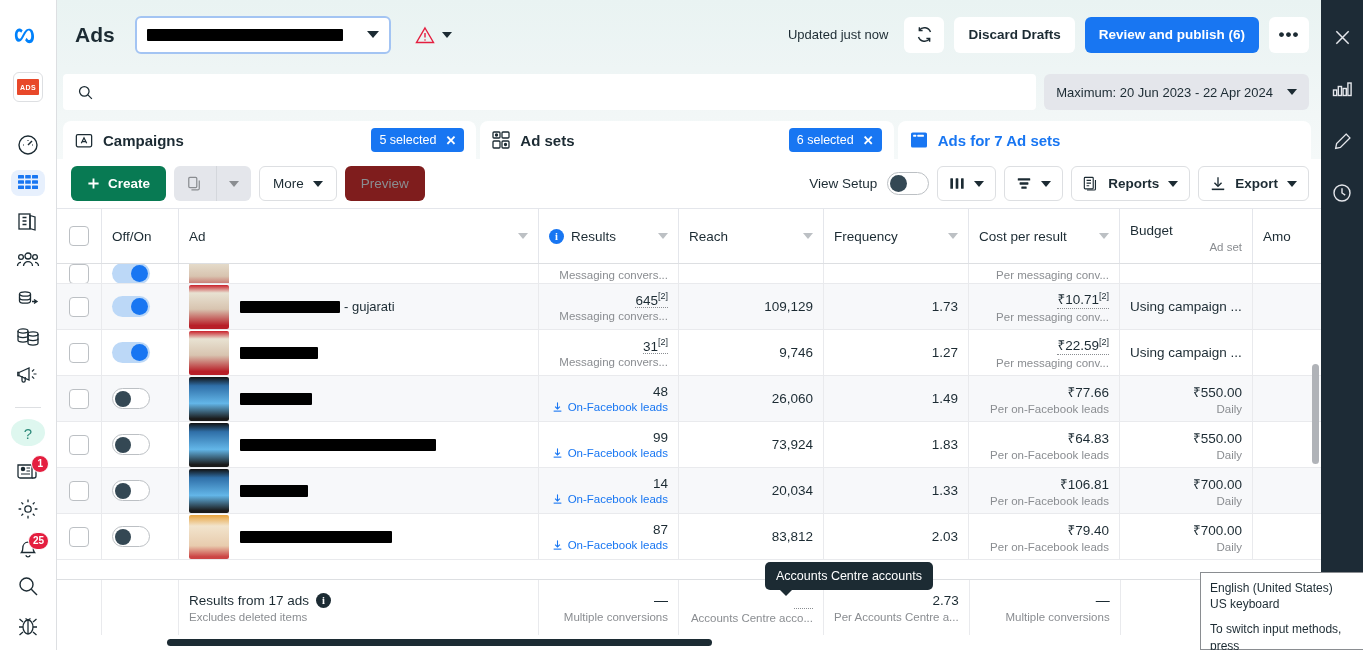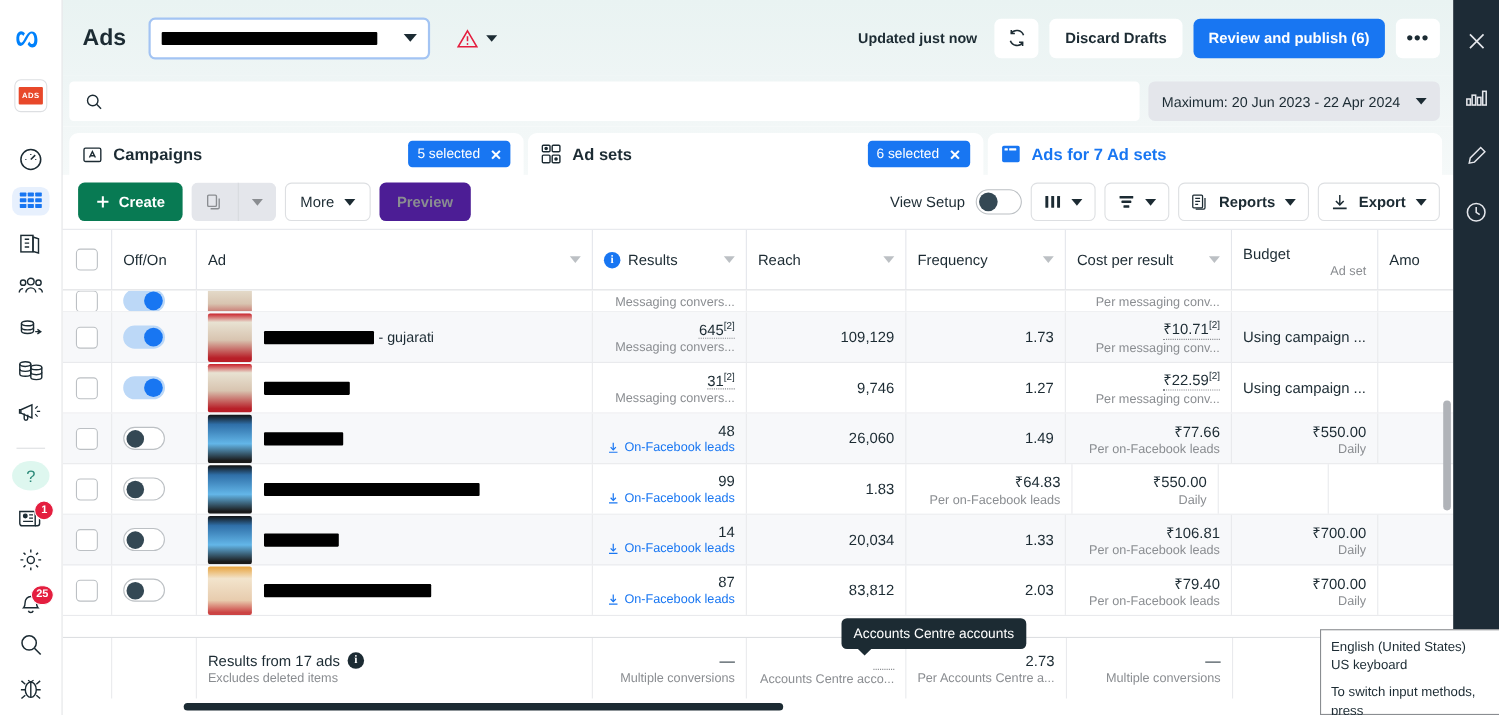--- a/index.html
+++ b/index.html
@@ -59,21 +59,21 @@
   .acct-select {
     width: 256px; height: 38px; background: #fff;
     border: 2px solid #a3c4f3; border-radius: 6px;
     display: flex; align-items: center; padding: 0 10px; cursor: pointer;
   }
   .redact { background: #000; height: 12px; border-radius: 1px; display: inline-block; }
   .caret { width: 0; height: 0; border-left: 6px solid transparent; border-right: 6px solid transparent; border-top: 7px solid #1c2b33; margin-left: auto; }
   .caret.sm { border-left-width: 5px; border-right-width: 5px; border-top-width: 6px; }
   .warn-wrap { display: flex; align-items: center; gap: 7px; margin-left: 14px; cursor: pointer; }
   .spacer { flex: 1; }
-  .upd-text { font-size: 13px; color: #1c2b33; margin-right: 6px; font-weight: bold; }
+  .upd-text { font-size: 13px; color: #1c2b33; margin-right: 6px; }
   .icon-btn {
     height: 36px; min-width: 40px; background: #fff; border: none; border-radius: 6px;
     display: flex; align-items: center; justify-content: center; cursor: pointer;
   }
   .tb-btn {
     height: 36px; background: #fff; border: none; border-radius: 6px;
     padding: 0 14px; font-size: 13.5px; font-weight: bold; color: #1c2b33;
     display: flex; align-items: center; cursor: pointer;
   }
   .tb-btn.primary { background: #1876f2; color: #fff; }
@@ -138,22 +138,22 @@
     cursor: pointer; color: #8a8d91;
   }
   .split .sp-main { padding: 0 13px; gap: 8px; font-size: 13.5px; font-weight: bold; }
   .split .sp-arrow { padding: 0 12px; border-left: 1px solid #d4d7dc; }
   .btn-more {
     height: 35px; background: #fff; border: 1px solid #dddfe2; border-radius: 6px;
     padding: 0 13px; font-size: 13.5px; font-weight: normal; color: #1c2b33;
     display: flex; align-items: center; gap: 9px; cursor: pointer;
   }
   .btn-disabled {
-    height: 35px; background: #4c1d95; border: none; border-radius: 6px;
-    padding: 0 16px; font-size: 13.5px; font-weight: bold; color: #8a8d91;
+    height: 35px; background: #7f1d1d; border: none; border-radius: 6px;
+    padding: 0 16px; font-size: 13.5px; font-weight: normal; color: #8a8d91;
     display: flex; align-items: center; cursor: default;
   }
   .viewsetup { display: flex; align-items: center; gap: 10px; font-size: 13.5px; color: #1c2b33; }
   .toggle-pill {
     width: 42px; height: 23px; border-radius: 12px; background: #fff;
     border: 1px solid #bcc0c4; display: flex; align-items: center;
     padding: 0 2px; cursor: pointer;
   }
   .toggle-pill .knob { width: 17px; height: 17px; border-radius: 50%; background: #344854; }
   .tool-btn {
@@ -762,20 +762,23 @@
                 <span class="val">99</span>
                 <span class="sub link">
                   <svg width="11" height="12" viewBox="0 0 12 13" fill="none" stroke="#1876f2" stroke-width="1.2">
                     <path d="M6 1.5v7"></path>
                     <path d="M3.4 6l2.6 2.6L8.6 6"></path>
                     <path d="M1.8 11h8.4"></path>
                   </svg>
                   <span>On-Facebook leads</span>
                 </span>
               </div>
+              <div class="td col-reach td-num">
+                <span class="val">73,924</span>
+              </div>
               <div class="td col-freq td-num">
                 <span class="val">1.83</span>
               </div>
               <div class="td col-cpr td-num">
                 <span class="val">₹64.83</span>
                 <span class="sub">Per on-Facebook leads</span>
               </div>
               <div class="td col-bud td-num">
                 <span class="val">₹550.00</span>
                 <span class="sub">Daily</span>

